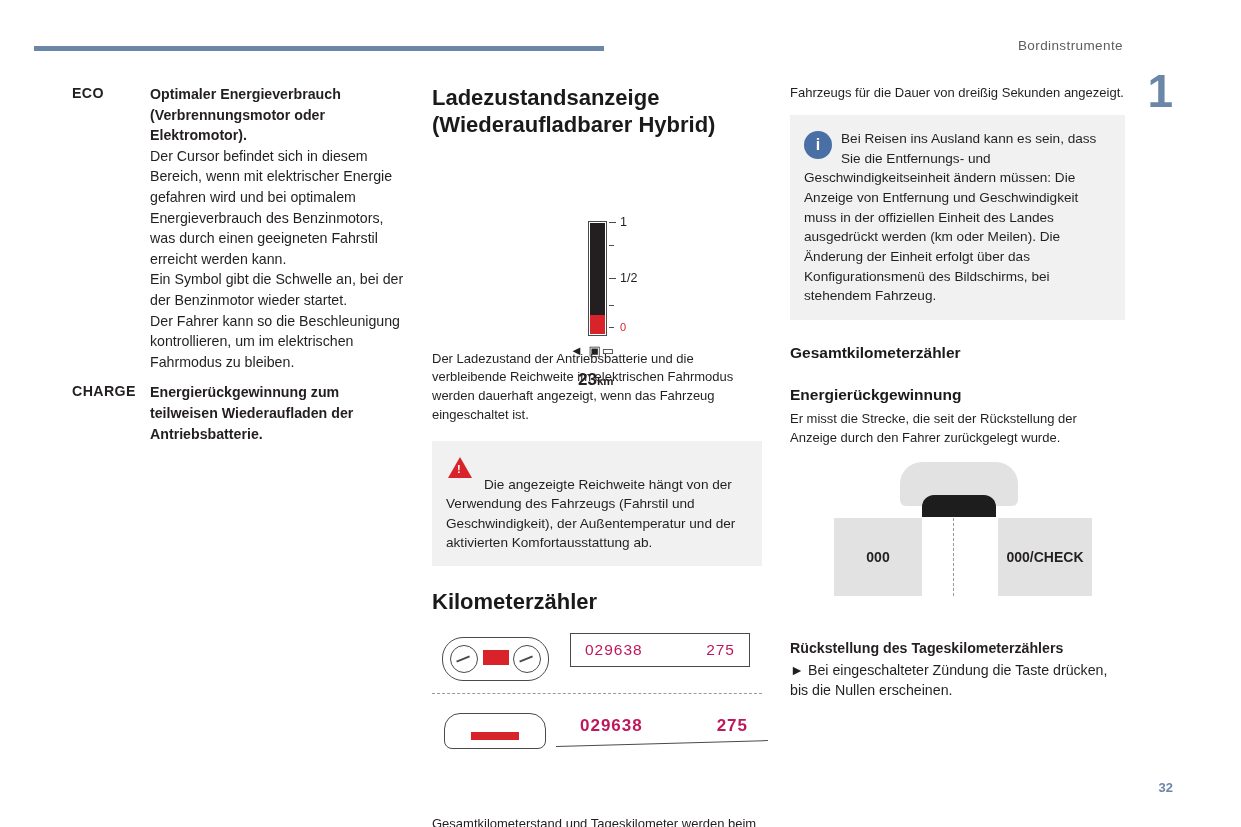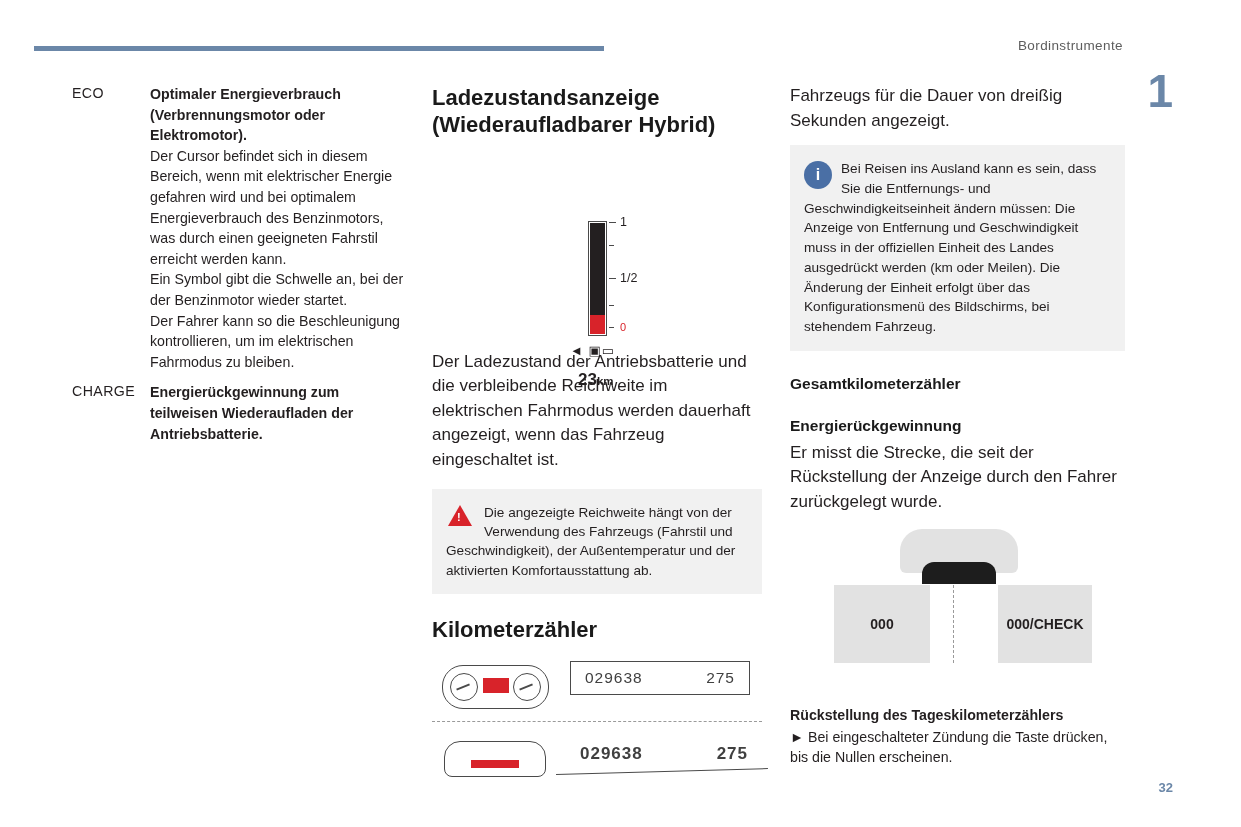--- a/index.html
+++ b/index.html
@@ -70,36 +70,36 @@
     line-height: 1.24;
     color: #1a1a1a;
   }
   h2.sub {
     font-size: 15.5px;
     font-weight: bold;
     margin: 24px 0 6px 0;
     color: #1a1a1a;
   }
   p.body {
-    font-size: 17px;
+    font-size: 13px;
     line-height: 1.45;
     margin: 0 0 8px 0;
     color: #231f20;
   }
   
   .deflist { position: relative; }
   .defrow {
     display: flex;
     margin-bottom: 2px;
   }
   .defterm {
     width: 78px;
     flex: 0 0 78px;
     font-size: 14.2px;
-    font-weight: normal;
+    font-weight: bold;
     letter-spacing: 0.4px;
     padding-top: 1px;
   }
   .defbody {
     flex: 1;
     font-size: 14.2px;
     line-height: 1.45;
   }
   .defbody .para { margin-bottom: 0px; }
 
@@ -172,21 +172,21 @@
 
   
   .warnbox {
     background: #f1f1f1;
     padding: 14px 14px 14px 14px;
     margin: 16px 0 22px 0;
     position: relative;
     font-size: 13.6px;
     line-height: 1.42;
   }
-  .warnbox .wtext { display: block; }
+  .warnbox .wtext { display: block; margin-top: 20px; }
   .warn-icon {
     float: left;
     width: 30px;
     height: 26px;
     margin: 2px 8px 0 0;
     position: relative;
   }
   .tri {
     width: 0; height: 0;
     border-left: 12px solid transparent;
@@ -265,21 +265,21 @@
     position: absolute;
     border: 1.4px solid #4a4a4a;
     background: #fff;
     display: flex;
     align-items: center;
     justify-content: space-between;
     padding: 0 14px;
     box-sizing: border-box;
     font-size: 15.5px;
     letter-spacing: 1px;
-    color: #404040;
+    color: #be185d;
   }
   .odo1 {
     left: 138px; top: 2px;
     width: 180px; height: 34px;
   }
   .divider-dash {
     position: absolute;
     left: 0; top: 62px;
     width: 330px;
     border-top: 1.4px dashed #9a9a9a;
@@ -330,21 +330,21 @@
   .wheel-hub {
     position: absolute;
     left: 132px; top: 33px;
     width: 74px; height: 22px;
     background: #1d1d1d;
     border-radius: 12px 12px 0 0;
   }
   .btn-box {
     position: absolute;
     top: 56px;
-    width: 96px; height: 78px;
+    width: 88px; height: 78px;
     background: #e2e2e2;
     display: flex;
     align-items: center;
     justify-content: center;
     font-size: 14px;
     font-weight: bold;
     color: #231f20;
   }
   .btn-left { left: 44px; }
   .btn-right { left: 208px; width: 94px; }

